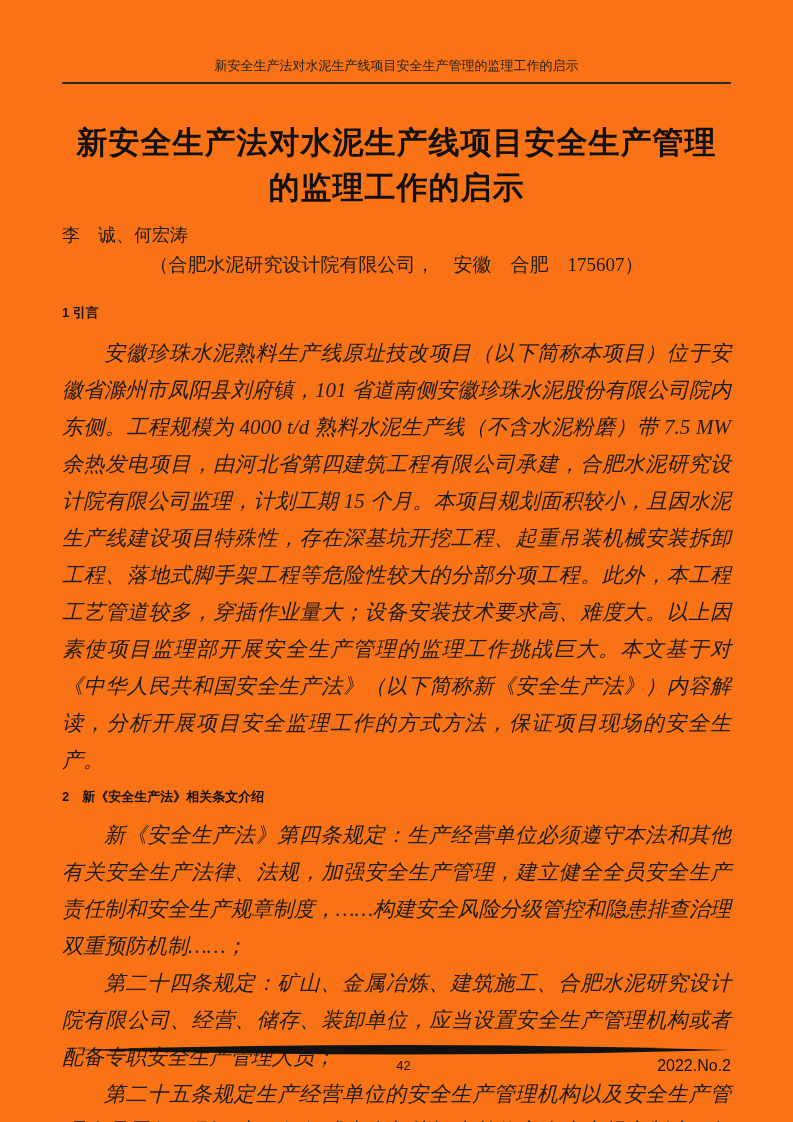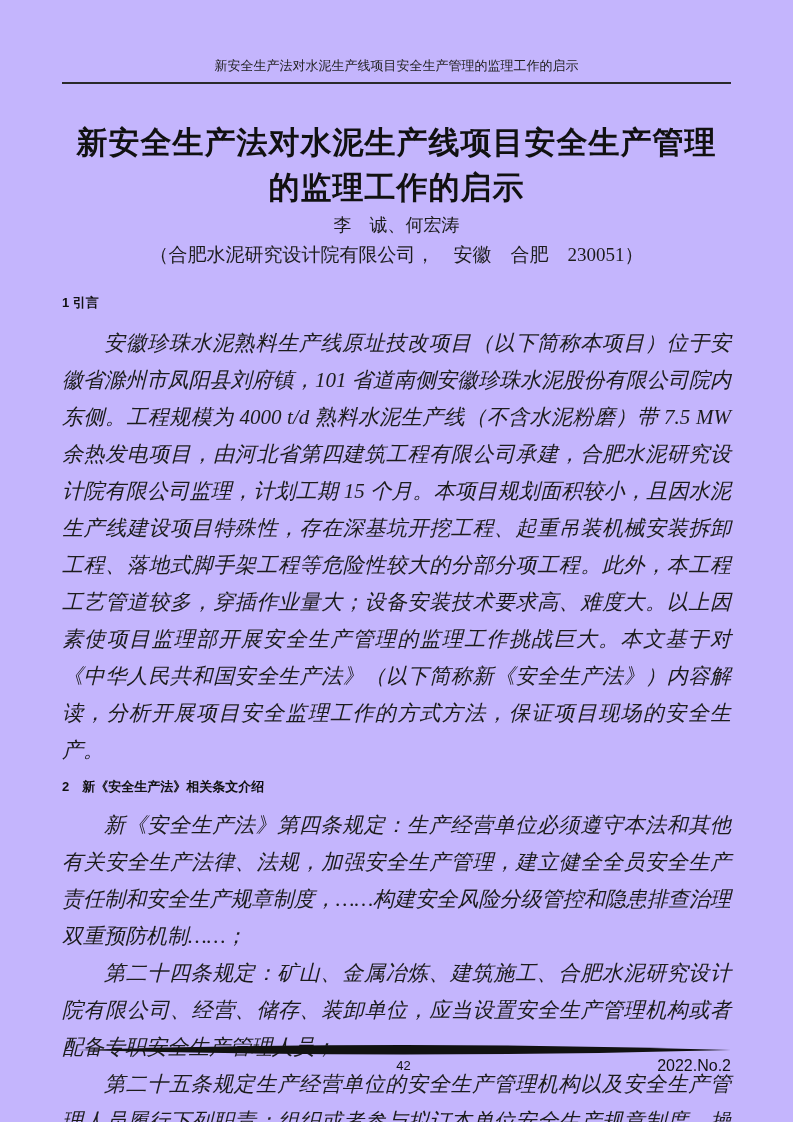--- a/index.html
+++ b/index.html
@@ -1,20 +1,20 @@
 <!DOCTYPE html>
 <html><head>
 <meta charset="utf-8">
 <style>
   html,body{margin:0;padding:0;background:#8a8a8a;}
   .page{
     position:relative;
     width:793px;height:1122px;
     margin:0 auto;
-    background:#c4b5fd;
+    background:#f97316;
     overflow:hidden;
     box-sizing:border-box;
     padding:0 62px;
     color:#1c1c1c;
   }
   
   .running-header{margin-top:57px;}
   .rh-text{
     text-align:center;
     font-family:"Liberation Serif","DejaVu Serif",serif;
@@ -25,21 +25,21 @@
   .title{
     margin:36px 6px 0 6px;
     font-family:"Liberation Sans","DejaVu Sans",sans-serif;
     font-weight:bold;
     font-size:31px;line-height:45px;
     text-align:center;color:#111;
     letter-spacing:1px;
   }
   
   .authors{
-    margin-top:2px;text-align:center;
+    margin-top:12px;
     font-family:"Liberation Serif","DejaVu Serif",serif;
     font-size:18px;line-height:26px;color:#1c1c1c;
   }
   .affiliation{
     margin-top:3px;text-align:center;
     font-family:"Liberation Serif","DejaVu Serif",serif;
     font-size:19px;line-height:28px;color:#1c1c1c;
   }
   
   .sec-heading{
@@ -86,21 +86,21 @@
 <div class="page">
 
   <div class="running-header">
     <div class="rh-text">新安全生产法对水泥生产线项目安全生产管理的监理工作的启示</div>
     <div class="rh-rule"></div>
   </div>
 
   <h1 class="title">新安全生产法对水泥生产线项目安全生产管理的监理工作的启示</h1>
 
   <div class="authors">李　诚、何宏涛</div>
-  <div class="affiliation">（合肥水泥研究设计院有限公司，　安徽　合肥　230051）</div>
+  <div class="affiliation">（合肥水泥研究设计院有限公司，　安徽　合肥　175607）</div>
 
   <h2 class="sec-heading">1 引言</h2>
   <p class="body-para">安徽珍珠水泥熟料生产线原址技改项目（以下简称本项目）位于安徽省滁州市凤阳县刘府镇，101 省道南侧安徽珍珠水泥股份有限公司院内东侧。工程规模为 4000 t/d 熟料水泥生产线（不含水泥粉磨）带 7.5 MW 余热发电项目，由河北省第四建筑工程有限公司承建，合肥水泥研究设计院有限公司监理，计划工期 15 个月。本项目规划面积较小，且因水泥生产线建设项目特殊性，存在深基坑开挖工程、起重吊装机械安装拆卸工程、落地式脚手架工程等危险性较大的分部分项工程。此外，本工程工艺管道较多，穿插作业量大；设备安装技术要求高、难度大。以上因素使项目监理部开展安全生产管理的监理工作挑战巨大。本文基于对《中华人民共和国安全生产法》（以下简称新《安全生产法》）内容解读，分析开展项目安全监理工作的方式方法，保证项目现场的安全生产。</p>
 
   <h2 class="sec-heading second">2　新《安全生产法》相关条文介绍</h2>
   <p class="body-para">新《安全生产法》第四条规定：生产经营单位必须遵守本法和其他有关安全生产法律、法规，加强安全生产管理，建立健全全员安全生产责任制和安全生产规章制度，……构建安全风险分级管控和隐患排查治理双重预防机制……；</p>
   <p class="body-para">第二十四条规定：矿山、金属冶炼、建筑施工、合肥水泥研究设计院有限公司、经营、储存、装卸单位，应当设置安全生产管理机构或者配备专职安全生产管理人员；</p>
   <p class="body-para">第二十五条规定生产经营单位的安全生产管理机构以及安全生产管理人员履行下列职责：组织或者参与拟订本单位安全生产规章制度、操作规程和生产安全</p>
 
   <div class="footer">

